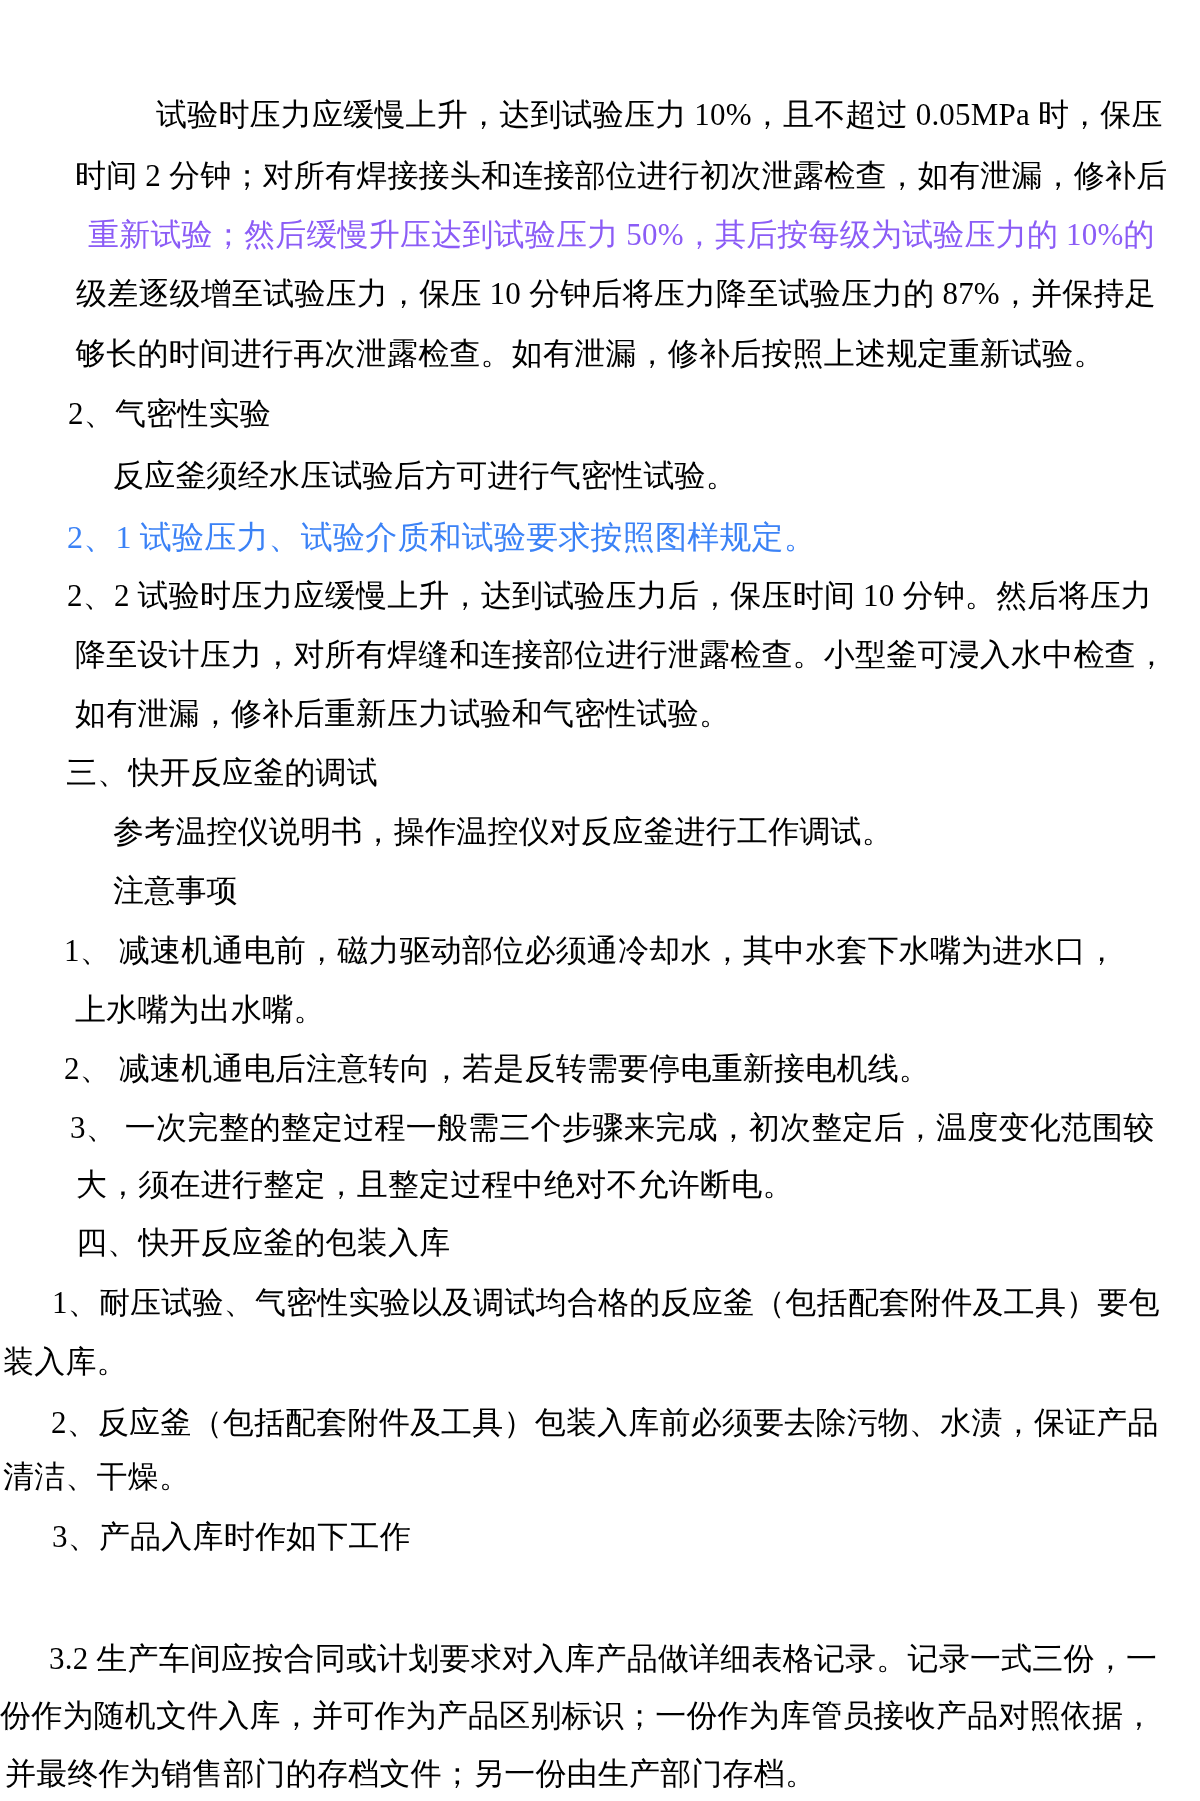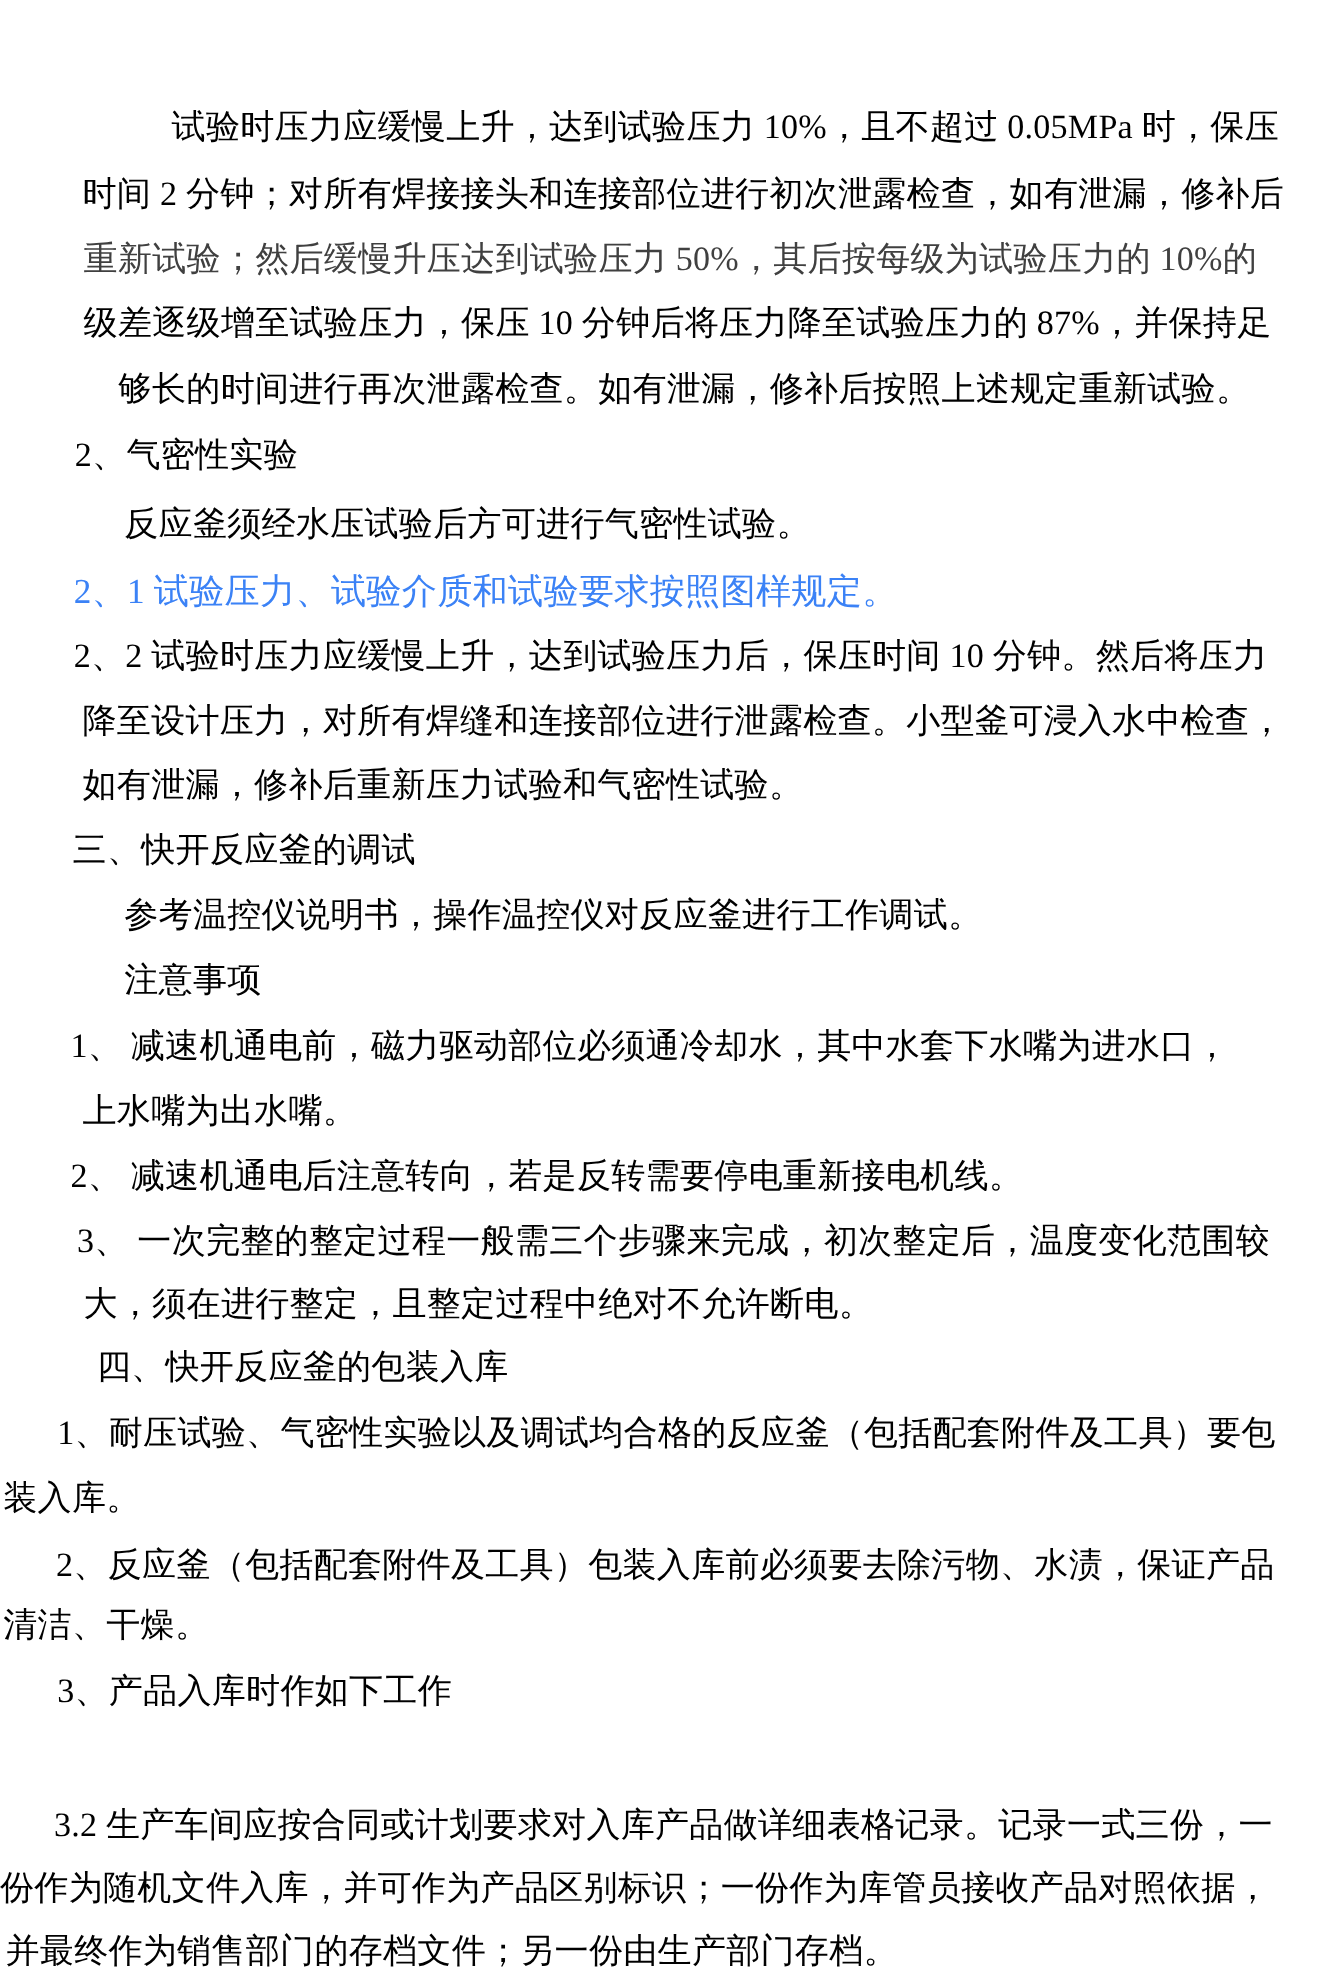--- a/index.html
+++ b/index.html
@@ -24,38 +24,38 @@
     letter-spacing: 0.2px;
     color: #000000;
   }
 </style>
 </head>
 <body>
 
 <div class="page" id="document-page" style="background: rgb(255, 255, 255);">
     <div class="text-line" style="left: 156px; top: 97px; color: rgb(0, 0, 0); font-size: 31px;">试验时压力应缓慢上升，达到试验压力 10%，且不超过 0.05MPa 时，保压</div>
     <div class="text-line" style="left: 75px; top: 158px; color: rgb(0, 0, 0); font-size: 31px;">时间 2 分钟；对所有焊接接头和连接部位进行初次泄露检查，如有泄漏，修补后</div>
-    <div class="text-line" style="left: 76px; top: 217px; color: #404040; font-size: 31px;">重新试验；然后缓慢升压达到试验压力 50%，其后按每级为试验压力的 10%的</div>
+    <div class="text-line" style="left: 88px; top: 217px; color: #8b5cf6; font-size: 31px;">重新试验；然后缓慢升压达到试验压力 50%，其后按每级为试验压力的 10%的</div>
     <div class="text-line" style="left: 76px; top: 276px; color: rgb(0, 0, 0); font-size: 31px;">级差逐级增至试验压力，保压 10 分钟后将压力降至试验压力的 87%，并保持足</div>
-    <div class="text-line" style="left: 75px; top: 336px; color: rgb(0, 0, 0); font-size: 31px; margin-left: 32px;">够长的时间进行再次泄露检查。如有泄漏，修补后按照上述规定重新试验。</div>
+    <div class="text-line" style="left: 75px; top: 336px; color: rgb(0, 0, 0); font-size: 31px;">够长的时间进行再次泄露检查。如有泄漏，修补后按照上述规定重新试验。</div>
     <div class="text-line" style="left: 68px; top: 396px; color: rgb(0, 0, 0); font-size: 31px;">2、气密性实验</div>
     <div class="text-line" style="left: 113px; top: 458px; color: rgb(0, 0, 0); font-size: 31px;">反应釜须经水压试验后方可进行气密性试验。</div>
     <div class="text-line" style="left: 67px; top: 519px; color: #3b82f6; font-size: 32px;">2、1 试验压力、试验介质和试验要求按照图样规定。</div>
     <div class="text-line" style="left: 67px; top: 578px; color: rgb(0, 0, 0); font-size: 31px;">2、2 试验时压力应缓慢上升，达到试验压力后，保压时间 10 分钟。然后将压力</div>
     <div class="text-line" style="left: 75px; top: 637px; color: rgb(0, 0, 0); font-size: 31px;">降至设计压力，对所有焊缝和连接部位进行泄露检查。小型釜可浸入水中检查，</div>
     <div class="text-line" style="left: 75px; top: 696px; color: rgb(0, 0, 0); font-size: 31px;">如有泄漏，修补后重新压力试验和气密性试验。</div>
     <div class="text-line" style="left: 113px; top: 814px; color: rgb(0, 0, 0); font-size: 31px;">参考温控仪说明书，操作温控仪对反应釜进行工作调试。</div>
     <div class="text-line" style="left: 66px; top: 755px; color: rgb(0, 0, 0); font-size: 31px;">三、快开反应釜的调试</div>
     <div class="text-line" style="left: 113px; top: 873px; color: rgb(0, 0, 0); font-size: 31px;">注意事项</div>
     <div class="text-line" style="left: 64px; top: 933px; color: rgb(0, 0, 0); font-size: 31px;">1、 减速机通电前，磁力驱动部位必须通冷却水，其中水套下水嘴为进水口，</div>
     <div class="text-line" style="left: 75px; top: 992px; color: rgb(0, 0, 0); font-size: 31px;">上水嘴为出水嘴。</div>
     <div class="text-line" style="left: 64px; top: 1051px; color: rgb(0, 0, 0); font-size: 31px;">2、 减速机通电后注意转向，若是反转需要停电重新接电机线。</div>
     <div class="text-line" style="left: 70px; top: 1110px; color: rgb(0, 0, 0); font-size: 31px;">3、 一次完整的整定过程一般需三个步骤来完成，初次整定后，温度变化范围较</div>
     <div class="text-line" style="left: 76px; top: 1167px; color: rgb(0, 0, 0); font-size: 31px;">大，须在进行整定，且整定过程中绝对不允许断电。</div>
-    <div class="text-line" style="left: 76px; top: 1225px; color: rgb(0, 0, 0); font-size: 31px; margin-left: 12px;">四、快开反应釜的包装入库</div>
+    <div class="text-line" style="left: 76px; top: 1225px; color: rgb(0, 0, 0); font-size: 31px;">四、快开反应釜的包装入库</div>
     <div class="text-line" style="left: 52px; top: 1285px; color: rgb(0, 0, 0); font-size: 31px;">1、耐压试验、气密性实验以及调试均合格的反应釜（包括配套附件及工具）要包</div>
     <div class="text-line" style="left: 3px; top: 1344px; color: rgb(0, 0, 0); font-size: 31px;">装入库。</div>
     <div class="text-line" style="left: 51px; top: 1405px; color: rgb(0, 0, 0); font-size: 31px;">2、反应釜（包括配套附件及工具）包装入库前必须要去除污物、水渍，保证产品</div>
     <div class="text-line" style="left: 3px; top: 1459px; color: rgb(0, 0, 0); font-size: 31px;">清洁、干燥。</div>
     <div class="text-line" style="left: 52px; top: 1519px; color: rgb(0, 0, 0); font-size: 31px;">3、产品入库时作如下工作</div>
     <div class="text-line" style="left: 49px; top: 1641px; color: rgb(0, 0, 0); font-size: 31px;">3.2 生产车间应按合同或计划要求对入库产品做详细表格记录。记录一式三份，一</div>
     <div class="text-line" style="left: 0px; top: 1698px; color: rgb(0, 0, 0); font-size: 31px;">份作为随机文件入库，并可作为产品区别标识；一份作为库管员接收产品对照依据，</div>
     <div class="text-line" style="left: 5px; top: 1756px; color: rgb(0, 0, 0); font-size: 31px;">并最终作为销售部门的存档文件；另一份由生产部门存档。</div>
   </div>
 

